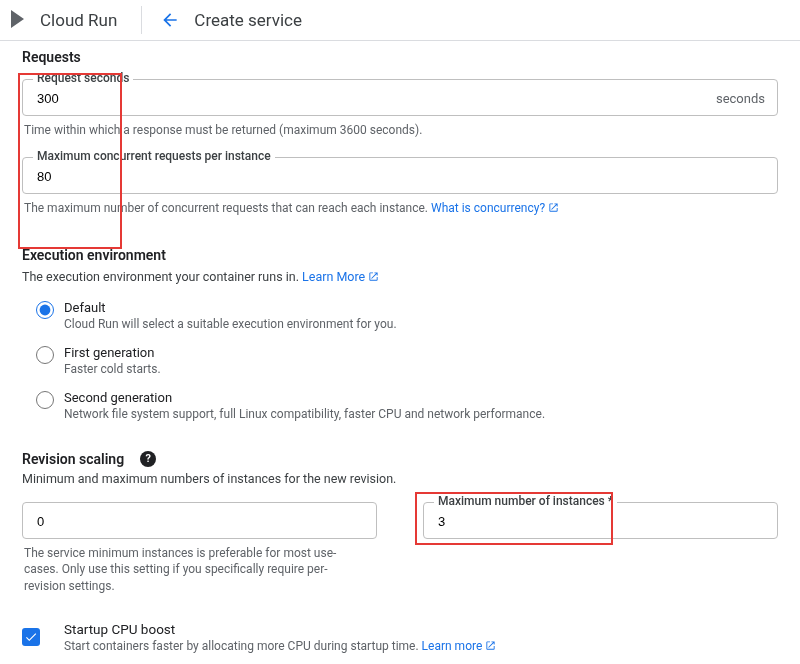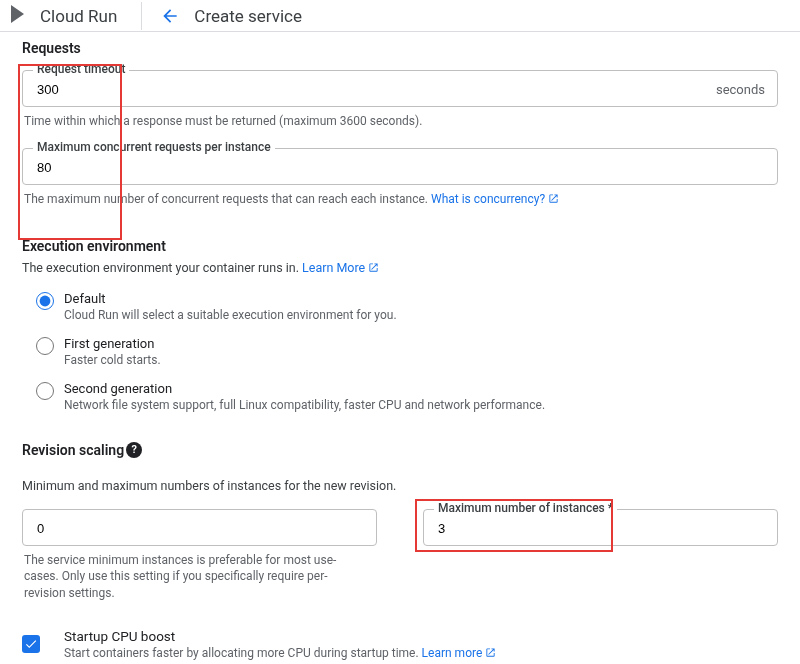--- a/index.html
+++ b/index.html
@@ -7,21 +7,21 @@
     margin: 0;
     font-family: "Google Sans", Roboto, Arial, sans-serif;
     font-size: 13px;
     color: #202124;
     background: #fff;
     width: 800px;
   }
   .appbar {
     display: flex;
     align-items: center;
-    height: 32px;
+    height: 41px;
     border-bottom: 1px solid #dadce0;
     padding: 13px 8px;
   }
   .product-logo {
     display: flex;
     align-items: center;
     gap: 8px;
     padding-right: 16px;
   }
   .product-name { font-size: 17px; color: #3c4043; }
@@ -82,21 +82,21 @@
   .relwrap { position: relative; }
   .radio-group { margin-left: 14px; }
   .radio-opt { display: flex; gap: 10px; margin-bottom: 14px; align-items: flex-start; }
   .radio-opt input[type="radio"] {
     width: 18px; height: 18px; margin: 1px 0 0 0;
     accent-color: #1a73e8;
     cursor: pointer;
   }
   .radio-title { font-size: 13px; color: #202124; margin-bottom: 2px; }
   .radio-desc { font-size: 12px; color: #5f6368; }
-  .heading-row { display: flex; align-items: center; gap: 2px; margin-bottom: 4px; }
+  .heading-row { display: flex; align-items: center; gap: 16px; margin-bottom: 4px; }
   .help-circle {
     width: 16px; height: 16px; border-radius: 50%;
     background: #202124; color: #fff;
     display: flex; align-items: center; justify-content: center;
     font-size: 11px; font-weight: 600;
     cursor: pointer;
   }
   .two-col { display: flex; gap: 46px; }
   .col { flex: 1 1 0; }
   .checkbox-row { display: flex; gap: 24px; align-items: center; margin-top: 26px; }
@@ -130,21 +130,21 @@
 </div>
 
 <div class="content">
 
   <div class="section relwrap">
     <h3 class="section-heading">Requests</h3>
 
     <div class="highlight-box" style="top:24px; left:-4px; width:104px; height:176px;"></div>
 
     <div class="field">
-      <span class="floating-label">Request timeout</span>
+      <span class="floating-label">Request seconds</span>
       <div class="field-row-suffix">
         <input type="text" value="300" style="">
         <span class="suffix">seconds</span>
       </div>
     </div>
     <div class="helper">Time within which a response must be returned (maximum 3600 seconds).</div>
 
     <div style="height:18px"></div>
 
     <div class="field">
@@ -191,21 +191,21 @@
         </div>
       </label>
     </div>
   </div>
 
   <div class="section relwrap">
     <div class="heading-row">
       <h3 class="section-heading" style="margin:0">Revision scaling</h3>
       <span class="help-circle">?</span>
     </div>
-    <div class="section-sub" style="margin-top:20px">Minimum and maximum numbers of instances for the new revision.</div>
+    <div class="section-sub" style="margin-top:4px">Minimum and maximum numbers of instances for the new revision.</div>
 
     <div class="two-col">
       <div class="col">
         <div class="field">
           <input type="text" value="0" style="">
         </div>
         <div class="helper" style="max-width:320px">The service minimum instances is preferable for most use-cases. Only use this setting if you specifically require per-revision settings.</div>
       </div>
       <div class="col relwrap">
         <div class="highlight-box" style="top:-10px; left:-8px; width:198px; height:53px;"></div>

